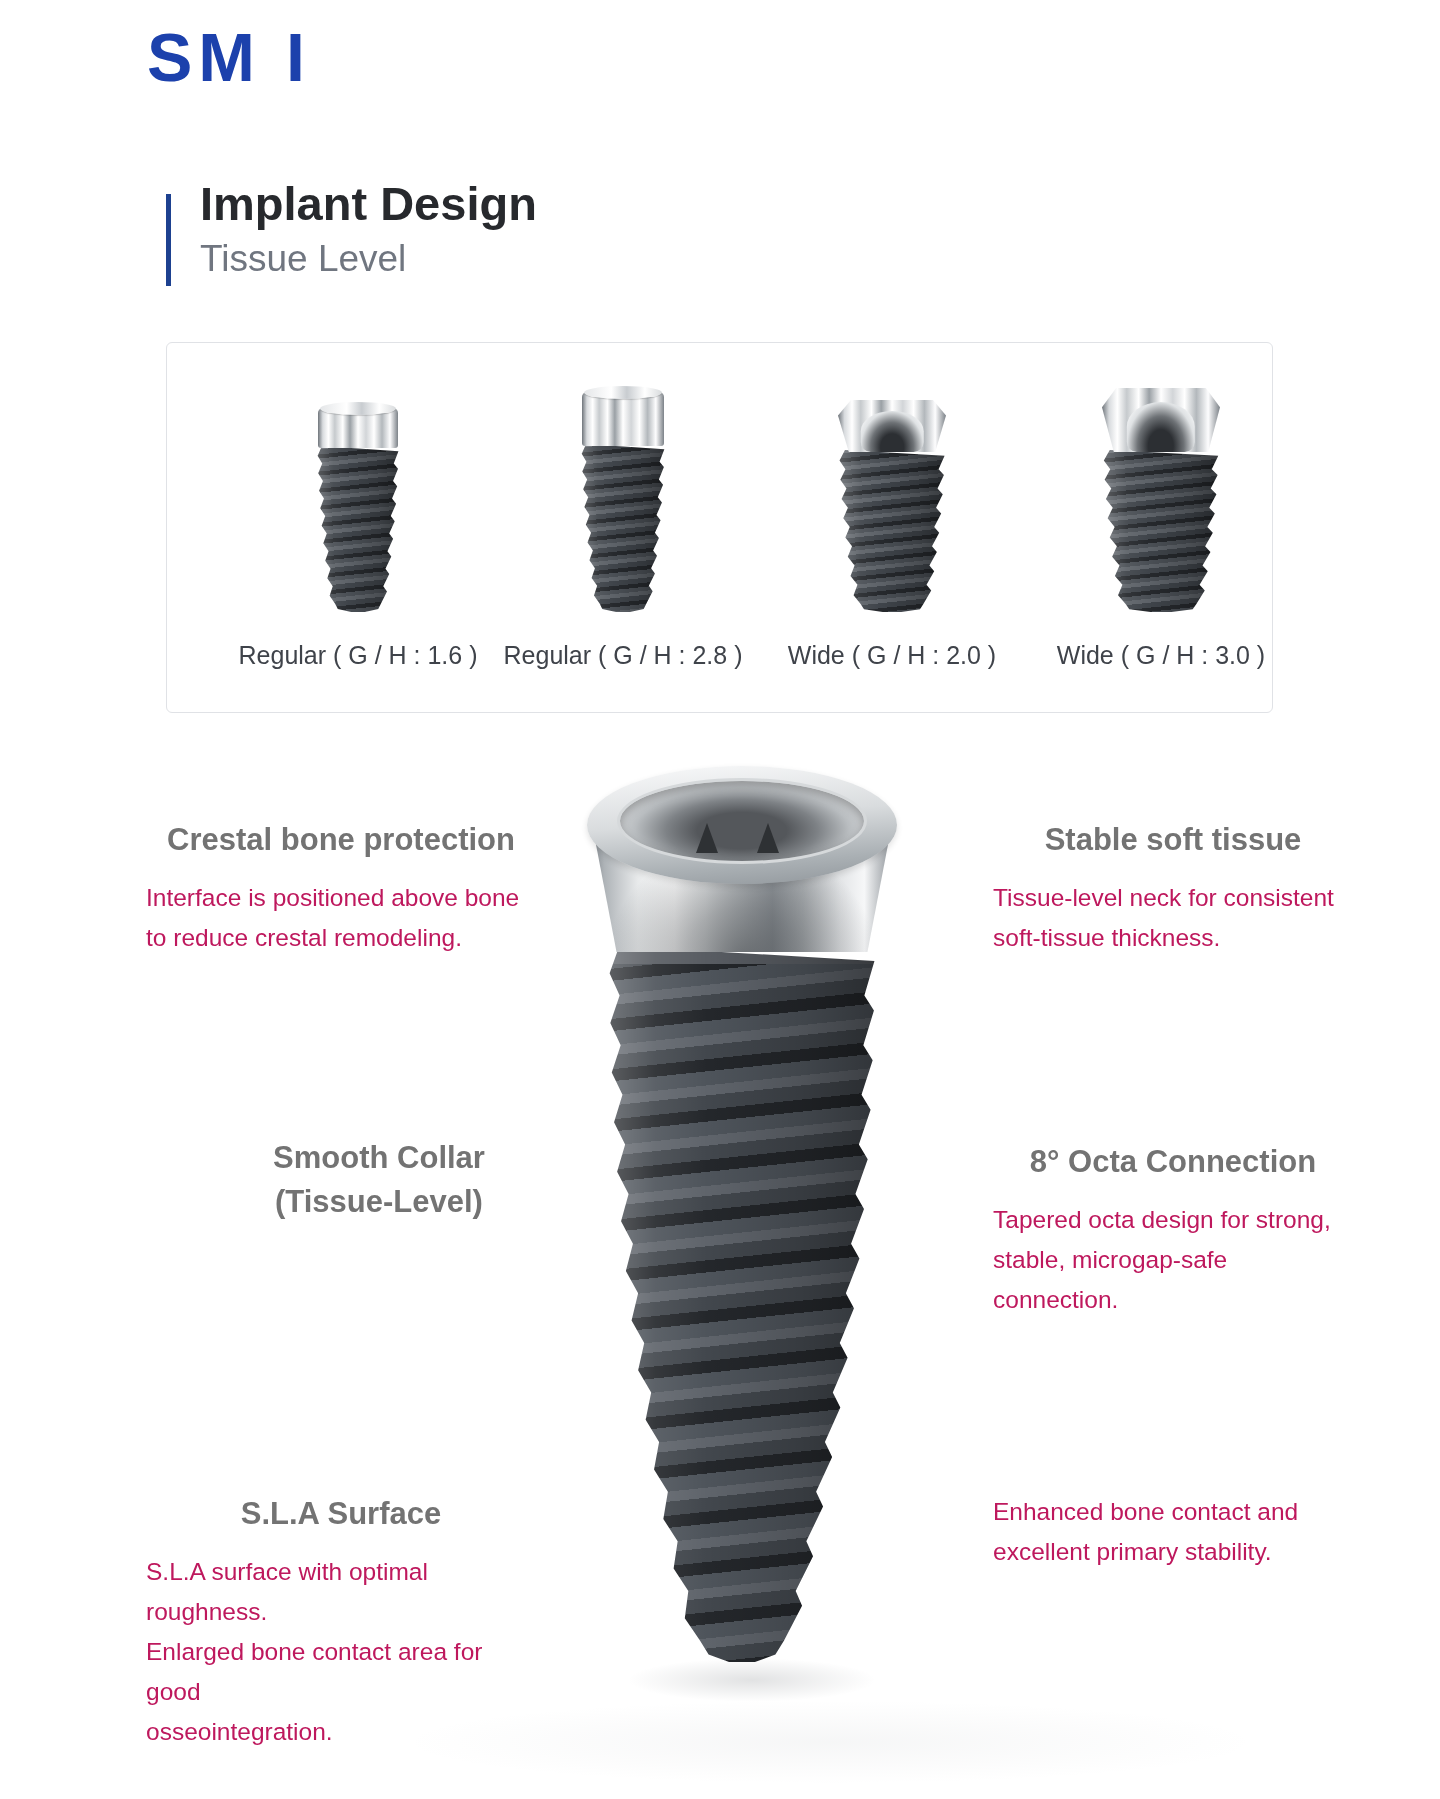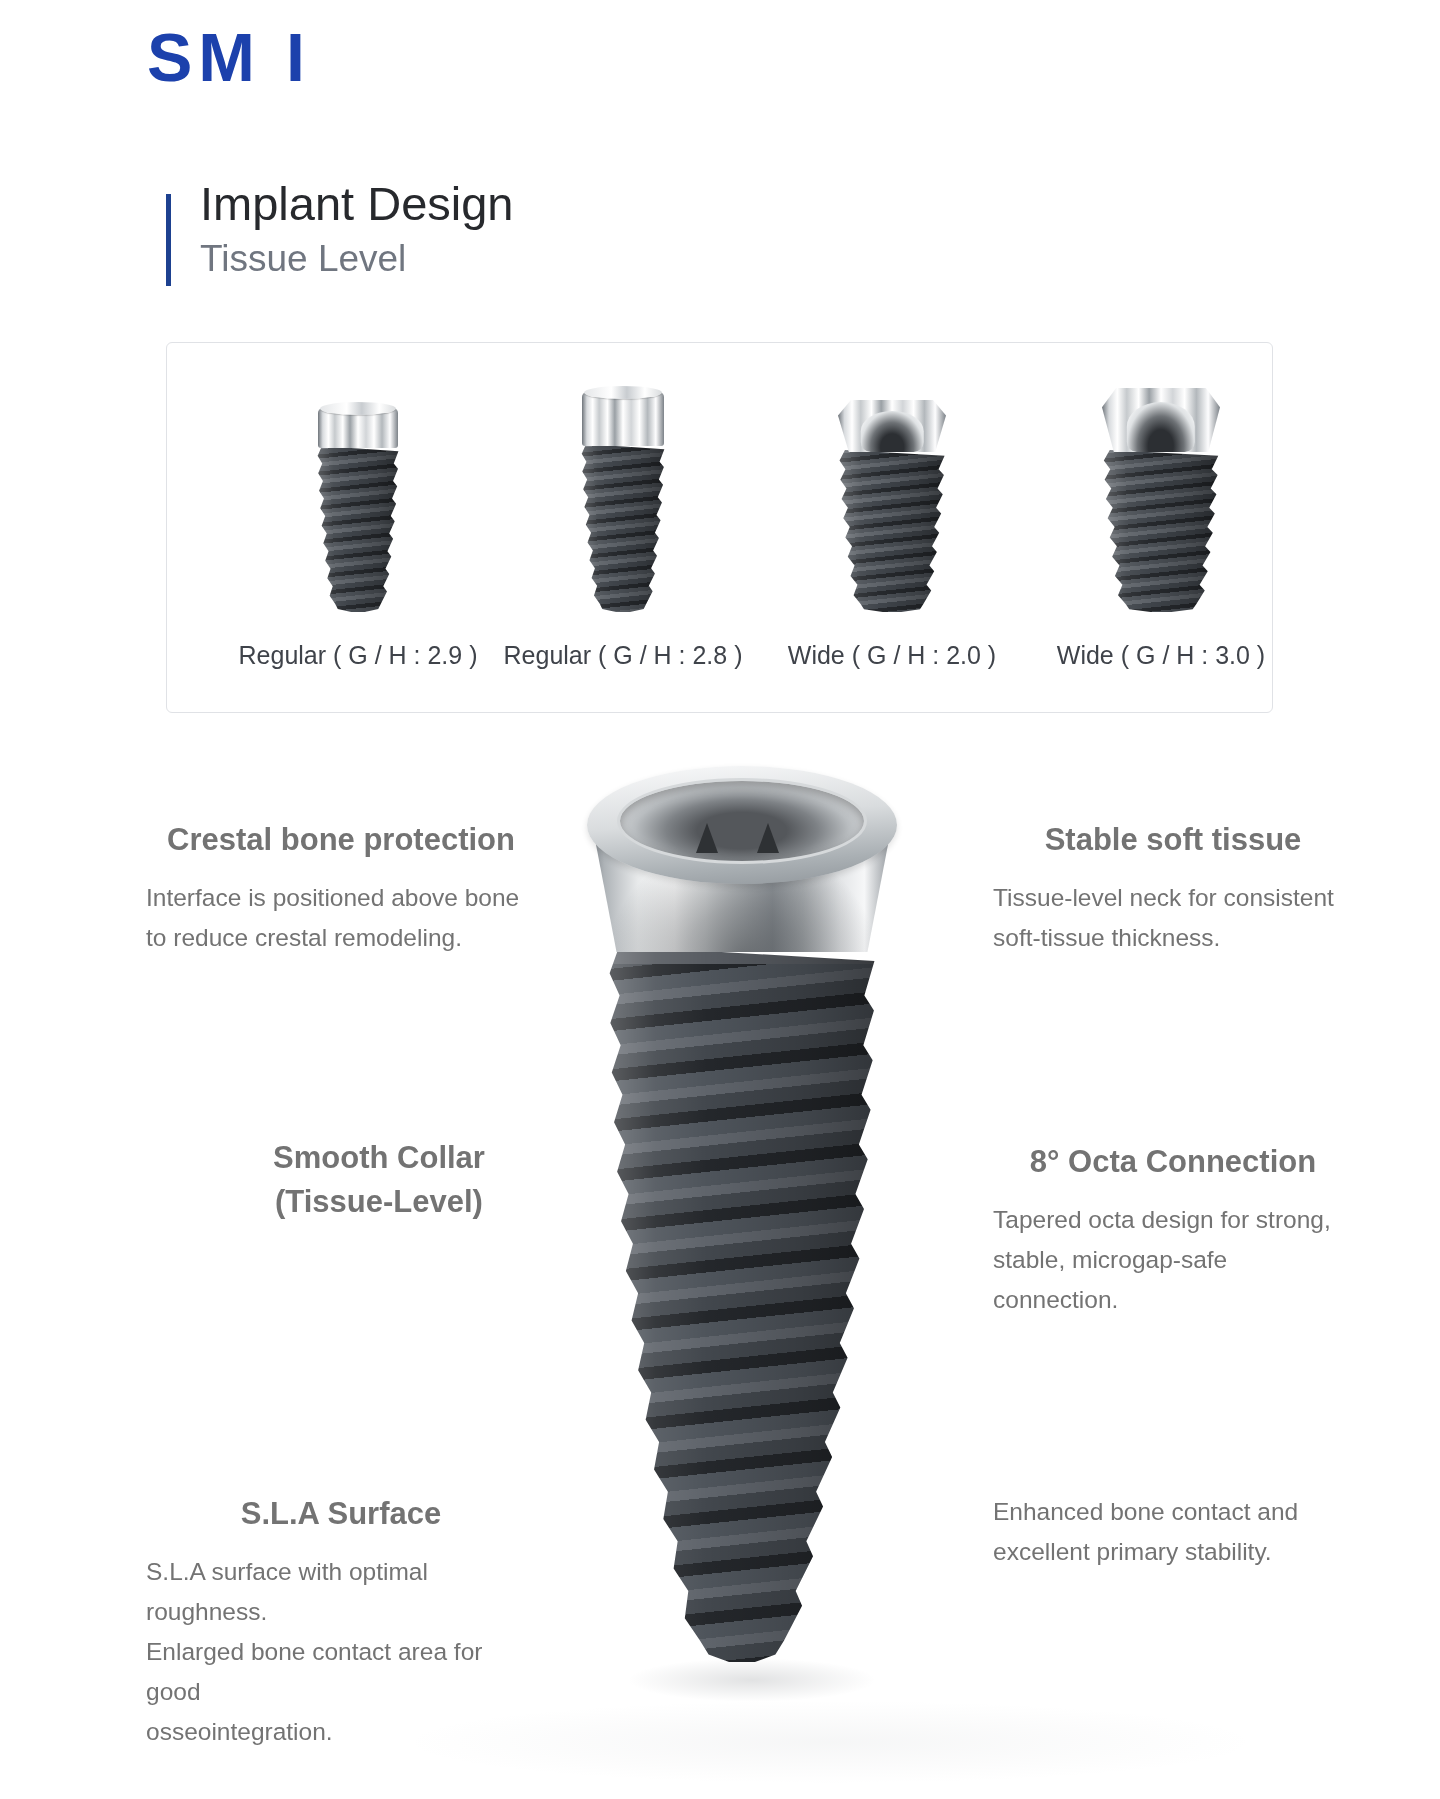--- a/index.html
+++ b/index.html
@@ -3,21 +3,21 @@
 <meta charset="utf-8">
 <style>
   html,body{margin:0;padding:0;background:#fff;}
   .page{position:relative;width:1440px;height:1799px;background:#ffffff;overflow:hidden;
         font-family:"Liberation Sans",sans-serif;padding-left:44px;}
 
   
   .logo{position:absolute;left:147px;top:18px;font-size:68px;font-weight:800;
         letter-spacing:6px;color:#1c41ac;}
   .accent-bar{position:absolute;left:166px;top:194px;width:5px;height:92px;background:#1d4190;}
-  .sec-title{position:absolute;left:200px;top:176px;font-size:47px;font-weight:400;color:#27292d;}
+  .sec-title{position:absolute;left:200px;top:176px;font-size:47px;font-weight:700;color:#27292d;}
   .sec-sub{position:absolute;left:200px;top:238px;font-size:37px;color:#707680;}
 
   
   .panel{position:absolute;left:166px;top:342px;width:1107px;height:371px;
          background:#fff;border:1.5px solid #e0e2e6;border-radius:6px;box-sizing:border-box;}
   .cell{position:absolute;top:0;height:371px;width:250px;}
   .c1{left:66px}.c2{left:331px}.c3{left:600px}.c4{left:869px}
   .v-label{position:absolute;top:298px;width:100%;text-align:center;
            font-size:25px;color:#3f434a;}
   .imp{position:absolute;bottom:102px;left:50%;transform:translateX(-50%);
@@ -85,21 +85,21 @@
   .big-shadow{position:absolute;left:50%;top:892px;transform:translateX(-46%);
      width:250px;height:44px;border-radius:50%;z-index:0;
      background:radial-gradient(ellipse,rgba(90,95,100,.18) 0%,rgba(90,95,100,0) 70%);}
   .floor-shadow{position:absolute;left:400px;top:1700px;width:860px;height:84px;border-radius:50%;
      background:radial-gradient(ellipse,rgba(140,145,150,.08) 0%,rgba(140,145,150,0) 70%);}
 
   
   .feat{position:absolute;width:390px;}
   .feat h3{margin:0 0 16px 0;font-size:31px;font-weight:700;color:#737373;
            line-height:1.42;white-space:pre-line;text-align:center;}
-  .feat p{margin:0;font-size:24.5px;color:#737373;line-height:1.63;white-space:pre-line;}
+  .feat p{margin:0;font-size:24.5px;color:#be185d;line-height:1.63;white-space:pre-line;}
   .f-crestal{left:146px;top:818px;}
   .f-stable{left:993px;top:818px;width:360px;}
   .f-collar{left:146px;top:1136px;margin-left:38px;}
   .f-octa{left:993px;top:1140px;width:360px;}
   .f-sla{left:146px;top:1492px;}
   .f-thread{left:993px;top:1492px;width:360px;}
 </style>
 </head>
 <body>
 
@@ -111,21 +111,21 @@
   <div class="sec-title">Implant Design</div>
   <div class="sec-sub">Tissue Level</div>
 
   <div class="panel">
 
     <div class="cell c1">
       <div class="imp v1">
         <div class="sm-collar"></div>
         <div class="sm-body" style="clip-path: polygon(9% 0%, 4.13% 5.81%, 9.36% 10.56%, 4.75% 16.36%, 10.16% 21.11%, 5.76% 26.92%, 11.32% 31.67%, 7.09% 37.47%, 12.78% 42.22%, 8.7% 48.03%, 14.52% 52.78%, 10.59% 58.58%, 16.53% 63.33%, 12.74% 69.14%, 18.78% 73.89%, 15.13% 79.69%, 21.28% 84.44%, 17.75% 90.25%, 24% 95%, 27% 98.25%, 42.25% 100%, 57.75% 100%, 73% 98.25%, 76% 95%, 82.93% 87.61%, 78.72% 84.44%, 85.49% 77.06%, 81.22% 73.89%, 87.82% 66.5%, 83.47% 63.33%, 89.9% 55.94%, 85.48% 52.78%, 91.73% 45.39%, 87.22% 42.22%, 93.28% 34.83%, 88.68% 31.67%, 94.52% 24.28%, 89.84% 21.11%, 95.44% 13.72%, 90.64% 10.56%, 95.95% 3.17%);"></div>
       </div>
-      <div class="v-label">Regular ( G / H : 2.9 )</div>
+      <div class="v-label">Regular ( G / H : 1.6 )</div>
     </div>
 
     <div class="cell c2">
       <div class="imp v2">
         <div class="sm-collar"></div>
         <div class="sm-body" style="clip-path: polygon(9% 0%, 4.13% 5.81%, 9.36% 10.56%, 4.75% 16.36%, 10.16% 21.11%, 5.76% 26.92%, 11.32% 31.67%, 7.09% 37.47%, 12.78% 42.22%, 8.7% 48.03%, 14.52% 52.78%, 10.59% 58.58%, 16.53% 63.33%, 12.74% 69.14%, 18.78% 73.89%, 15.13% 79.69%, 21.28% 84.44%, 17.75% 90.25%, 24% 95%, 27% 98.25%, 42.25% 100%, 57.75% 100%, 73% 98.25%, 76% 95%, 82.93% 87.61%, 78.72% 84.44%, 85.49% 77.06%, 81.22% 73.89%, 87.82% 66.5%, 83.47% 63.33%, 89.9% 55.94%, 85.48% 52.78%, 91.73% 45.39%, 87.22% 42.22%, 93.28% 34.83%, 88.68% 31.67%, 94.52% 24.28%, 89.84% 21.11%, 95.44% 13.72%, 90.64% 10.56%, 95.95% 3.17%);"></div>
       </div>
       <div class="v-label">Regular ( G / H : 2.8 )</div>
     </div>
 

